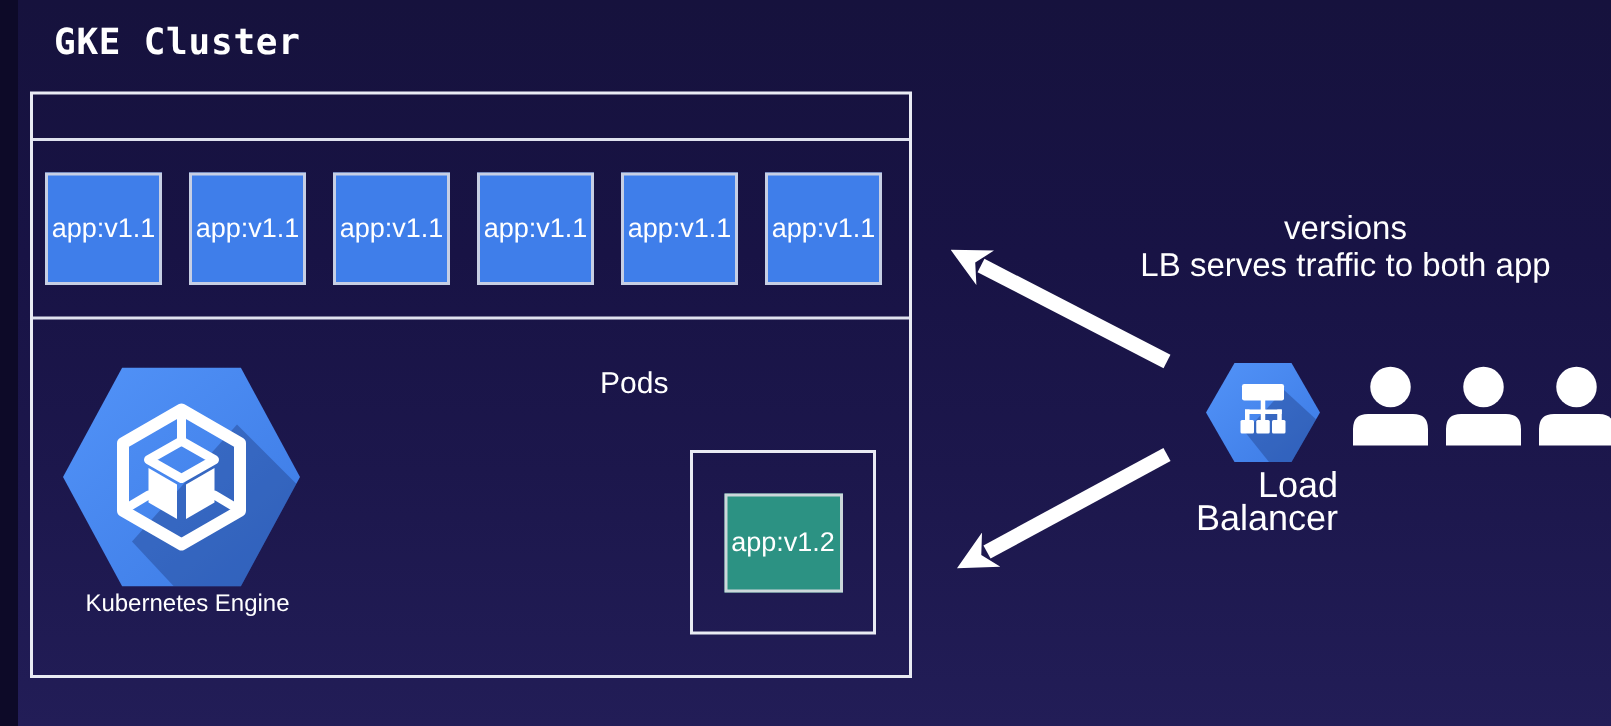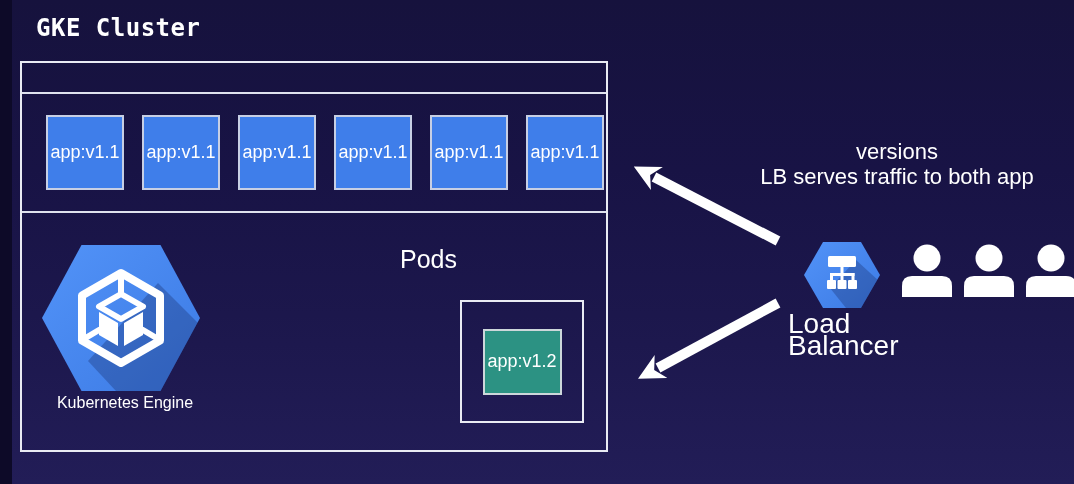--- a/index.html
+++ b/index.html
@@ -17,46 +17,46 @@
     position:absolute;left:8px;top:61px;width:588px;height:391px;
     border:2px solid #e9ebf3;box-sizing:border-box;
   }
   .cluster-header{
     position:absolute;top:0;left:0;right:0;height:29px;
     border-bottom:2px solid #dfe2ee;
   }
   .node-band{
     position:absolute;top:31px;left:0;right:0;height:119px;
     border-bottom:2px solid #dfe2ee;box-sizing:border-box;
-    display:flex;align-items:center;padding-left:24px;gap:18px;
+    display:flex;align-items:center;padding-left:8px;gap:18px;
   }
   .pod{
     width:78px;height:75px;box-sizing:border-box;
     display:flex;align-items:center;justify-content:center;
     font-size:18px;
   }
   .pod-blue{background:#3f7eea;border:2px solid #c7cfe4;}
   .pod-teal{background:#2c9283;border:2px solid #ccd7da;width:79px;height:66px;}
-  .pods-label{position:absolute;left:378px;top:182px;font-size:25px;}
+  .pods-label{position:absolute;left:378px;top:182px;font-size:20px;}
   .gke-logo{position:absolute;left:20px;top:182px;width:158px;height:146px;}
   .gke-label{position:absolute;left:13px;top:331px;width:180px;text-align:center;font-size:16px;}
   .v2-box{
     position:absolute;left:438px;top:237px;width:124px;height:123px;
     border:2px solid #e9ebf3;box-sizing:border-box;
     display:flex;align-items:center;justify-content:center;
   }
   .arrows{position:absolute;left:0;top:0;width:1074px;height:484px;pointer-events:none;}
   .annotation{
     position:absolute;left:697px;top:139px;width:376px;
     text-align:center;font-size:22px;line-height:25px;
   }
   .lb-icon{position:absolute;left:792px;top:242px;width:76px;height:66px;}
   .lb-label{
     position:absolute;left:776px;top:313px;width:104px;
-    text-align:left;font-size:28px;line-height:22px;
+    text-align:right;font-size:24px;line-height:22px;
   }
   .users{position:absolute;left:889px;top:244px;display:flex;gap:10px;}
   .user-icon{width:52px;height:54px;}
 </style>
 </head>
 <body>
 
 <div class="stage">
 
   <div class="title">GKE Cluster</div>

